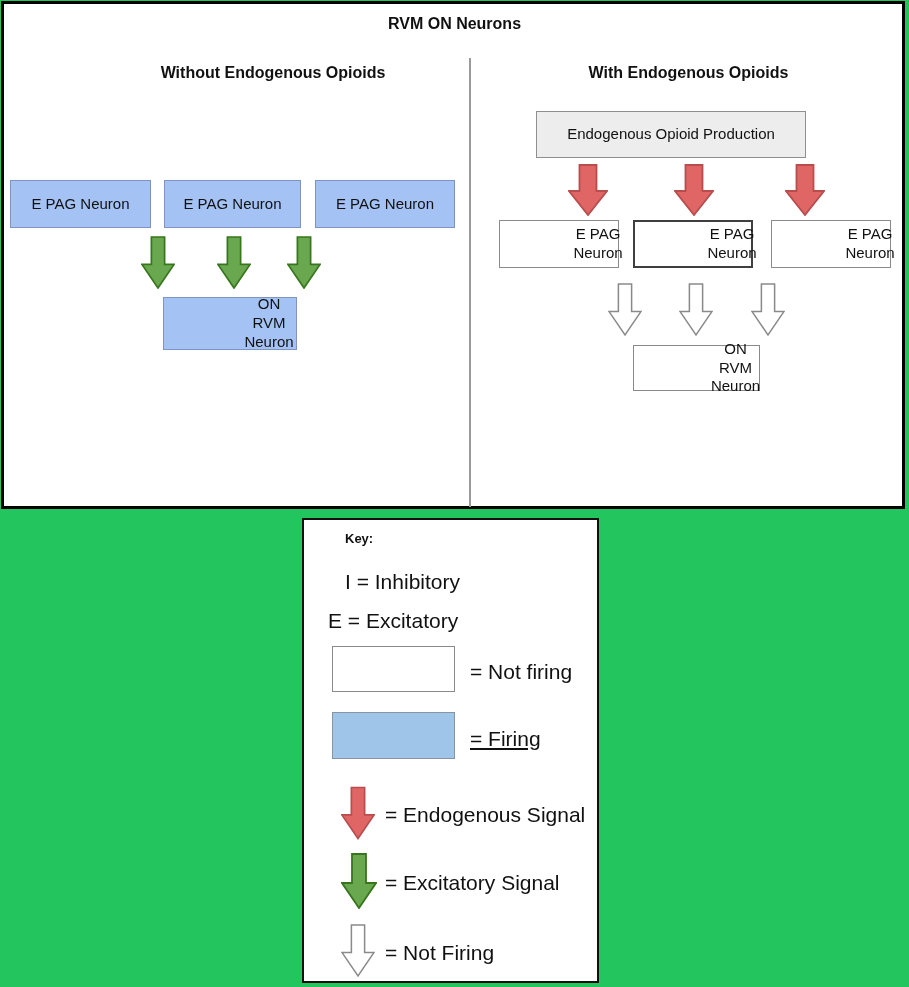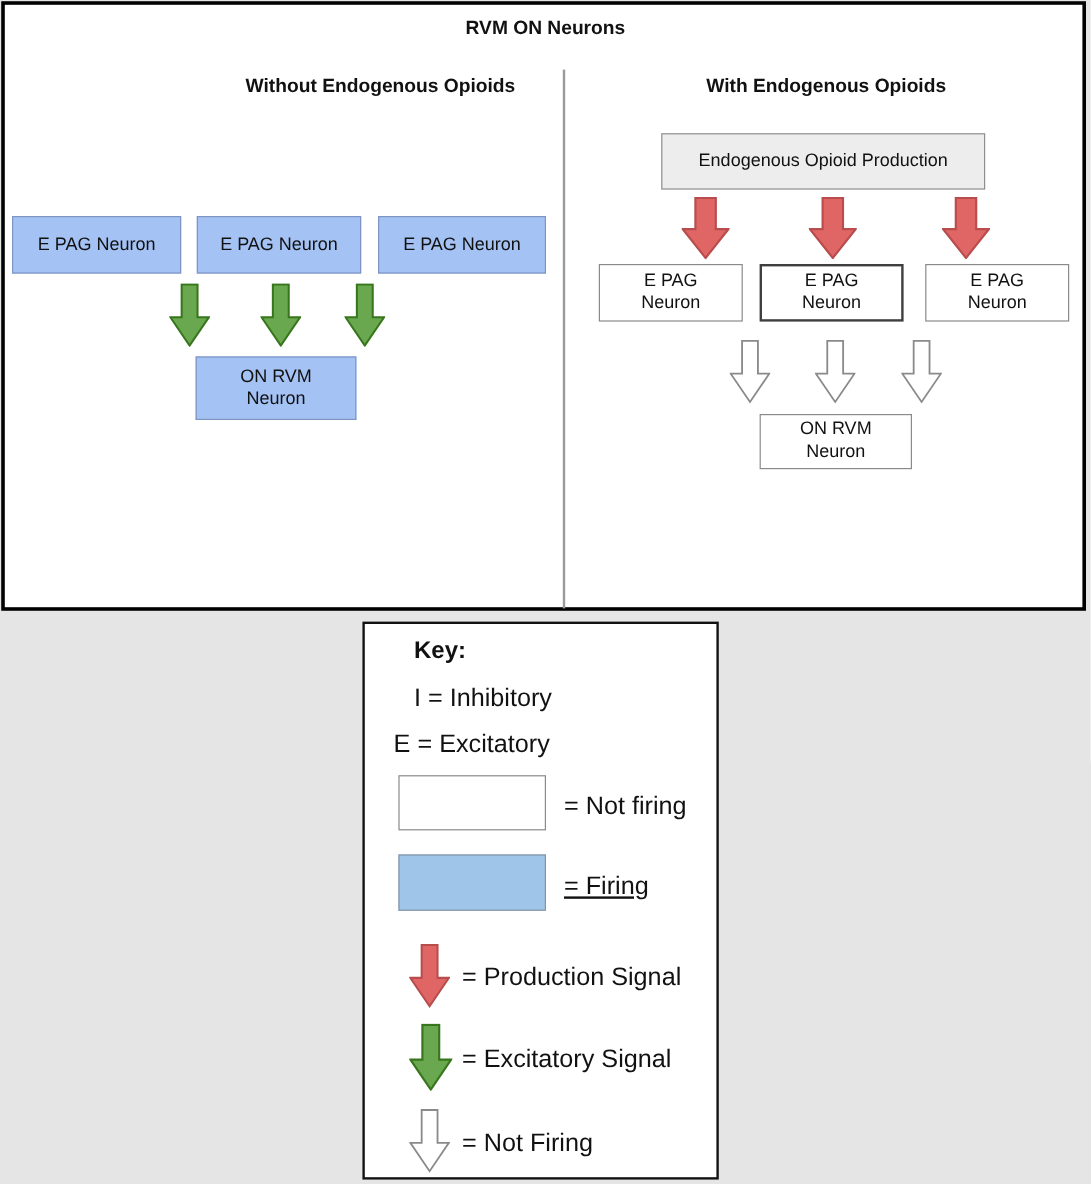--- a/index.html
+++ b/index.html
@@ -1,39 +1,39 @@
 <!DOCTYPE html>
 <html><head>
 <meta charset="utf-8">
 <style>
   * { margin: 0; padding: 0; box-sizing: border-box; }
   html, body { background: #ffffff; }
   body { font-family: "Liberation Sans", sans-serif; color: #111; }
-  .canvas { position: relative; width: 909px; height: 987px; background: #e5e5e5; overflow: hidden; }
+  .canvas { position: relative; width: 909px; height: 987px; background: #22c55e; overflow: hidden; }
   .abs { position: absolute; }
 
   .figure-frame { left: 1px; top: 1px; width: 904px; height: 508px; border: 3px solid #000; background: #fff; }
   .divider { left: 469px; top: 58px; width: 2px; height: 449px; background: #9a9a9a; }
 
   .title { left: 0; top: 15px; width: 909px; text-align: center; font-size: 16px; font-weight: bold; }
   .panel-header { top: 64px; text-align: center; font-size: 16px; font-weight: bold; }
-  .panel-header.left { left: 0; width: 546px; margin-left: 44px; }
+  .panel-header.left { left: 0; width: 546px; }
   .panel-header.right { left: 470px; width: 437px; }
 
   .node { display: flex; align-items: center; justify-content: center; text-align: center;
           font-size: 15px; line-height: 1.25; }
-  .two-line { white-space: pre-line; }
+  .two-line { white-space: pre-line; padding-left: 39px; }
 
   .blue-box { background: #a4c2f4; border: 1.5px solid #7e95c3; }
   .gray-box { background: #ededed; border: 1.5px solid #8f8f8f; }
   .white-box { background: #ffffff; border: 1.5px solid #8a8a8a; }
   .white-box.strong { border: 2px solid #3f3f3f; }
 
   .key-frame { left: 302px; top: 518px; width: 297px; height: 465px; border: 2.5px solid #111; background: #fff; }
-  .key-title { left: 345px; top: 531px; font-size: 20px; font-weight: bold; }
+  .key-title { left: 345px; top: 531px; font-size: 13px; font-weight: bold; }
   .key-text { font-size: 21px; }
   .key-label { font-size: 21px; }
 
   svg { display: block; }
 </style>
 </head>
 <body>
 
 <div class="canvas">
 
@@ -68,21 +68,21 @@
     <svg width="34" height="53" viewBox="0 0 36 56">
         <path d="M11 1 H25 V30 H35 L18 55 L1 30 H11 Z" fill="#6aa84f" stroke="#38761d" stroke-width="1.8"></path>
       </svg>
   </div>
 
   <div class="abs node blue-box two-line" style="left:163px; top:297px; width:134px; height:53px;">
     <span class="two-line">ON RVM
 Neuron</span>
   </div>
 
-  <div class="abs node gray-box" style="left:551px; top:111px; width:270px; height:47px;">
+  <div class="abs node gray-box" style="left:536px; top:111px; width:270px; height:47px;">
     <span>Endogenous Opioid Production</span>
   </div>
 
   <div class="abs" style="left:568px; top:164px;">
     <svg width="40" height="52" viewBox="0 0 40 52">
         <path d="M11.5 1 H28.5 V27 H39 L20 51 L1 27 H11.5 Z" fill="#e06666" stroke="#b94c4c" stroke-width="1.8"></path>
       </svg>
   </div>
   <div class="abs" style="left:674px; top:164px;">
     <svg width="40" height="52" viewBox="0 0 40 52">
@@ -139,21 +139,21 @@
   <div class="abs key-label" style="left:470px; top:660px;">= Not firing</div>
 
   <div class="abs" style="left:332px; top:712px; width:123px; height:47px; background:#9fc5e8; border:1.5px solid #8795a3;"></div>
   <div class="abs key-label" style="left:470px; top:727px;text-decoration:underline;">= Firing</div>
 
   <div class="abs" style="left:341px; top:786px;">
     <svg width="34" height="54" viewBox="0 0 36 56">
         <path d="M11 1 H25 V30 H35 L18 55 L1 30 H11 Z" fill="#e06666" stroke="#b94c4c" stroke-width="1.8"></path>
       </svg>
   </div>
-  <div class="abs key-label" style="left:385px; top:803px;">= Production Signal</div>
+  <div class="abs key-label" style="left:385px; top:803px;">= Endogenous Signal</div>
 
   <div class="abs" style="left:341px; top:853px;">
     <svg width="36" height="56" viewBox="0 0 36 56">
         <path d="M11 1 H25 V30 H35 L18 55 L1 30 H11 Z" fill="#6aa84f" stroke="#38761d" stroke-width="1.8"></path>
       </svg>
   </div>
   <div class="abs key-label" style="left:385px; top:871px;">= Excitatory Signal</div>
 
   <div class="abs" style="left:341px; top:923px;">
     <svg width="34" height="55" viewBox="0 0 36 56">

